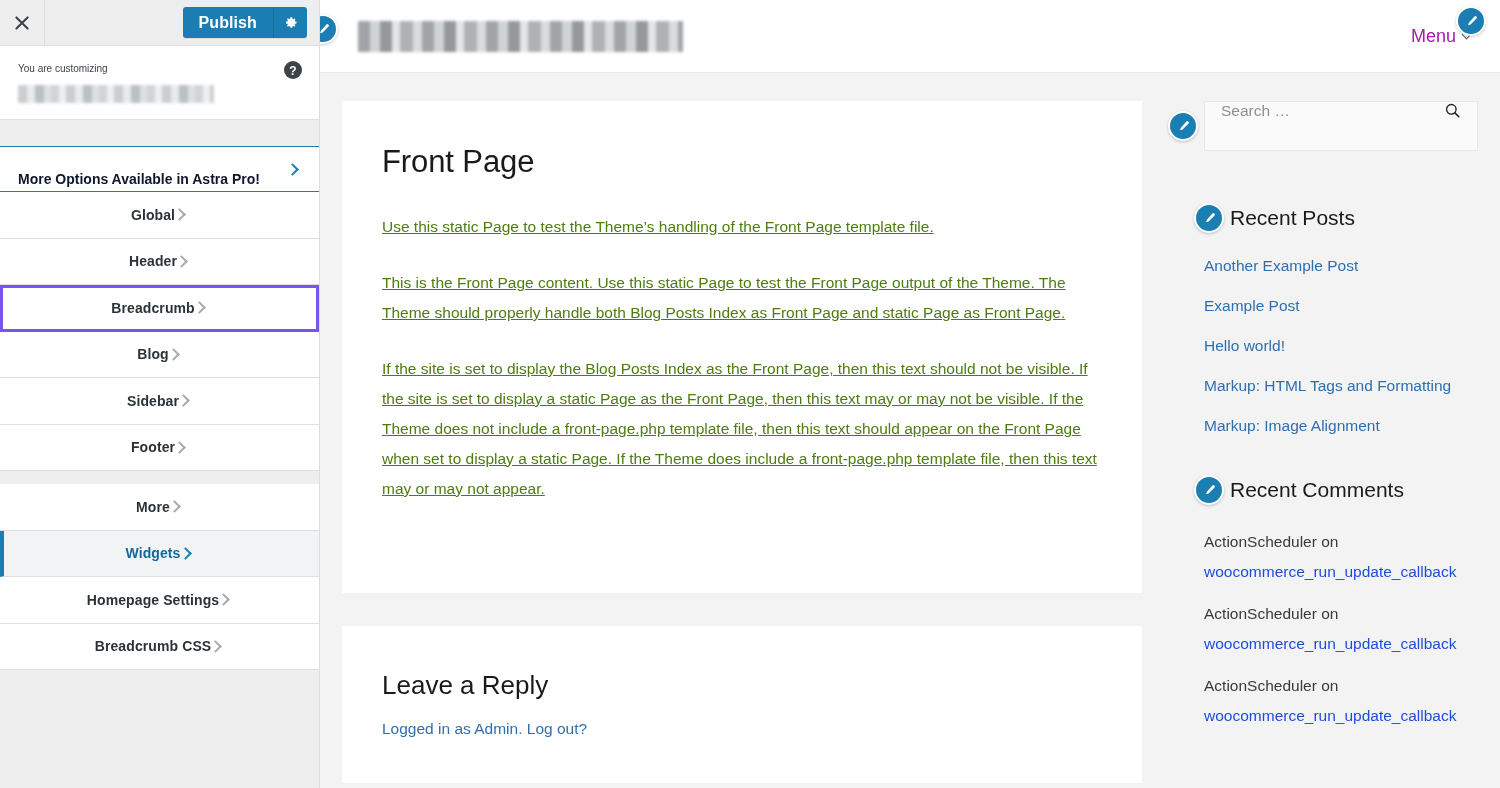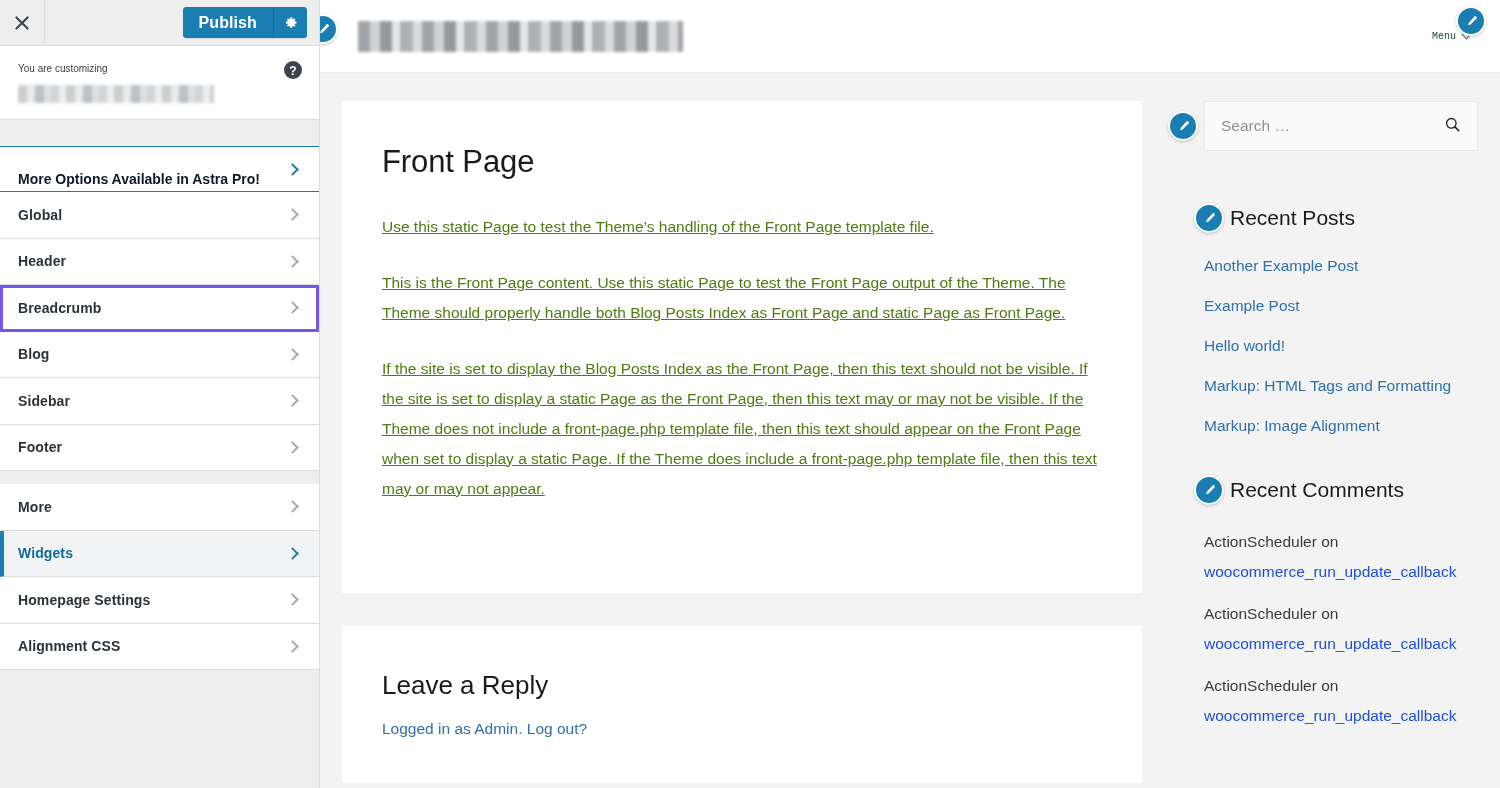--- a/index.html
+++ b/index.html
@@ -169,21 +169,21 @@
     font-size: 14px;
     font-weight: bold;
     margin-top: 19px;
   }
 
   .sec-row {
     background: #ffffff;
     border-bottom: 1px solid #dddddd;
     display: flex;
     align-items: center;
-    justify-content: space-between;
+    justify-content: center;
     padding: 0 16px 0 18px;
     height: 46.5px;
     cursor: pointer;
     position: relative;
   }
   .sec-row .lbl {
     font-size: 14px;
     color: #2c3338;
     font-weight: bold;
     letter-spacing: .1px;
@@ -247,21 +247,21 @@
     filter: blur(1.8px);
     opacity: .92;
   }
   .menu-wrap {
     display: flex;
     align-items: center;
     gap: 7px;
     position: relative;
     padding-right: 8px;
   }
-  .menu-lbl { font-size: 10px; color: #14532d; font-family: Liberation Mono, monospace; }
+  .menu-lbl { font-size: 18px; color: #a21caf; }
   .menu-caret {
     width: 7px; height: 7px;
     border-right: 1.6px solid #5a5a5a;
     border-bottom: 1.6px solid #5a5a5a;
     transform: rotate(45deg);
     margin-top: -4px;
   }
 
   
   .edit-badge {
@@ -332,21 +332,21 @@
   }
   .search-widget {
     position: relative;
     margin-bottom: 52px;
   }
   .search-box {
     background: #fafafa;
     border: 1px solid #e8e8e8;
     height: 50px;
     display: flex;
-    align-items: center;
+    align-items: flex-start;
     justify-content: space-between;
     padding: 0 16px 0 16px;
   }
   .search-input {
     border: none;
     background: transparent;
     outline: none;
     font-size: 15.5px;
     color: #8a8a8a;
     width: 100%;
@@ -455,21 +455,21 @@
           </div>
           <div class="sec-row active">
             <span class="lbl">Widgets</span>
             <span class="chev blue"></span>
           </div>
           <div class="sec-row">
             <span class="lbl">Homepage Settings</span>
             <span class="chev"></span>
           </div>
           <div class="sec-row">
-            <span class="lbl">Alignment CSS</span>
+            <span class="lbl">Breadcrumb CSS</span>
             <span class="chev"></span>
           </div>
         </div>
       <div class="sec-group-gap"></div>
     </div>
   </aside>
 
   <main class="preview">
 
     <header class="site-header">

